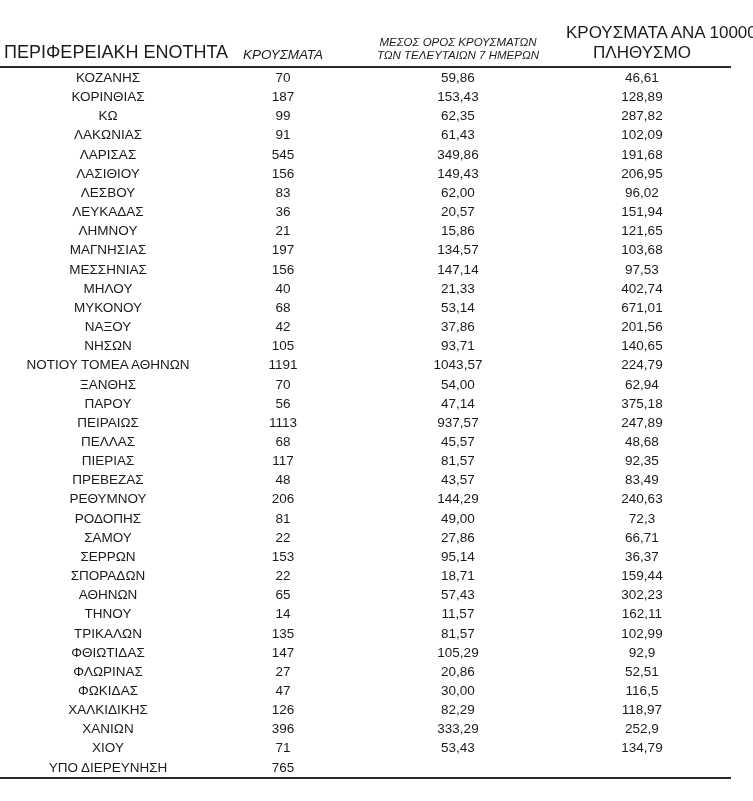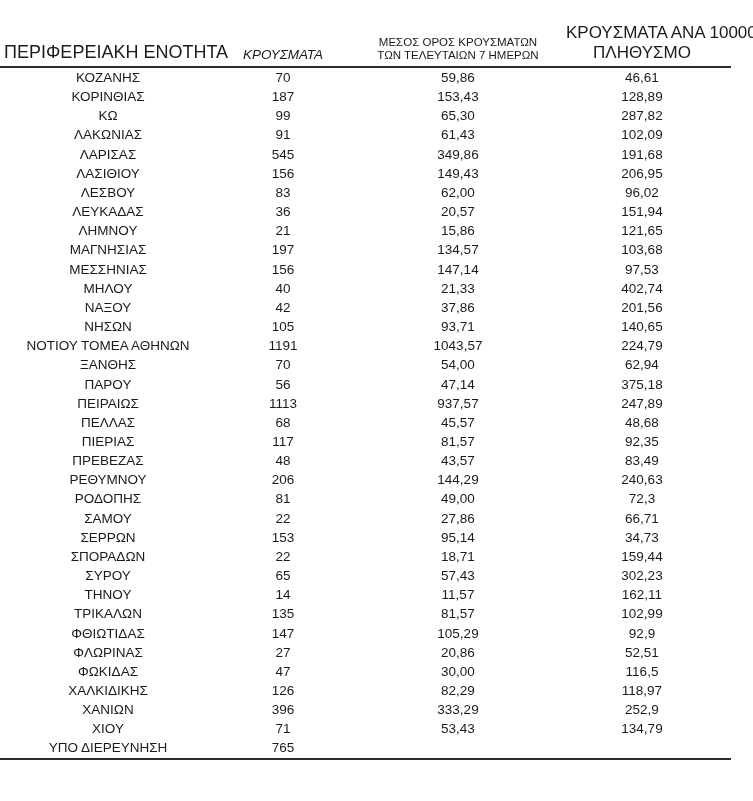--- a/index.html
+++ b/index.html
@@ -32,21 +32,21 @@
     font-weight: normal;
     text-align: center;
     line-height: 1.18;
   }
   thead th.h-region {
     text-align: left;
     padding-left: 4px;
     font-size: 18px;
   }
   thead th.h-cases { font-size: 13.5px; font-style: italic; }
-  thead th.h-avg7 { font-size: 11.5px; }
+  thead th.h-avg7 { font-size: 11.5px; font-style: italic; }
   thead th.h-per100k { font-size: 17px; padding-right: 13px; }
   thead th .hline { display: block; white-space: nowrap; }
   tbody td {
     height: 19.15px;
     padding: 0;
     font-size: 13.5px;
     text-align: center;
     line-height: 19.15px;
     white-space: nowrap;
     overflow: hidden;
@@ -91,21 +91,21 @@
         </tr>
         <tr>
           <td class="cell-region">ΚΟΡΙΝΘΙΑΣ</td>
           <td class="cell-cases">187</td>
           <td class="cell-avg7">153,43</td>
           <td class="cell-per100k">128,89</td>
         </tr>
         <tr>
           <td class="cell-region">ΚΩ</td>
           <td class="cell-cases">99</td>
-          <td class="cell-avg7">65,30</td>
+          <td class="cell-avg7">62,35</td>
           <td class="cell-per100k">287,82</td>
         </tr>
         <tr>
           <td class="cell-region">ΛΑΚΩΝΙΑΣ</td>
           <td class="cell-cases">91</td>
           <td class="cell-avg7">61,43</td>
           <td class="cell-per100k">102,09</td>
         </tr>
         <tr>
           <td class="cell-region">ΛΑΡΙΣΑΣ</td>
@@ -149,20 +149,26 @@
           <td class="cell-avg7">147,14</td>
           <td class="cell-per100k">97,53</td>
         </tr>
         <tr>
           <td class="cell-region">ΜΗΛΟΥ</td>
           <td class="cell-cases">40</td>
           <td class="cell-avg7">21,33</td>
           <td class="cell-per100k">402,74</td>
         </tr>
         <tr>
+          <td class="cell-region">ΜΥΚΟΝΟΥ</td>
+          <td class="cell-cases">68</td>
+          <td class="cell-avg7">53,14</td>
+          <td class="cell-per100k">671,01</td>
+        </tr>
+        <tr>
           <td class="cell-region">ΝΑΞΟΥ</td>
           <td class="cell-cases">42</td>
           <td class="cell-avg7">37,86</td>
           <td class="cell-per100k">201,56</td>
         </tr>
         <tr>
           <td class="cell-region">ΝΗΣΩΝ</td>
           <td class="cell-cases">105</td>
           <td class="cell-avg7">93,71</td>
           <td class="cell-per100k">140,65</td>
@@ -224,30 +230,30 @@
         <tr>
           <td class="cell-region">ΣΑΜΟΥ</td>
           <td class="cell-cases">22</td>
           <td class="cell-avg7">27,86</td>
           <td class="cell-per100k">66,71</td>
         </tr>
         <tr>
           <td class="cell-region">ΣΕΡΡΩΝ</td>
           <td class="cell-cases">153</td>
           <td class="cell-avg7">95,14</td>
-          <td class="cell-per100k">34,73</td>
+          <td class="cell-per100k">36,37</td>
         </tr>
         <tr>
           <td class="cell-region">ΣΠΟΡΑΔΩΝ</td>
           <td class="cell-cases">22</td>
           <td class="cell-avg7">18,71</td>
           <td class="cell-per100k">159,44</td>
         </tr>
         <tr>
-          <td class="cell-region">ΣΥΡΟΥ</td>
+          <td class="cell-region">ΑΘΗΝΩΝ</td>
           <td class="cell-cases">65</td>
           <td class="cell-avg7">57,43</td>
           <td class="cell-per100k">302,23</td>
         </tr>
         <tr>
           <td class="cell-region">ΤΗΝΟΥ</td>
           <td class="cell-cases">14</td>
           <td class="cell-avg7">11,57</td>
           <td class="cell-per100k">162,11</td>
         </tr>

